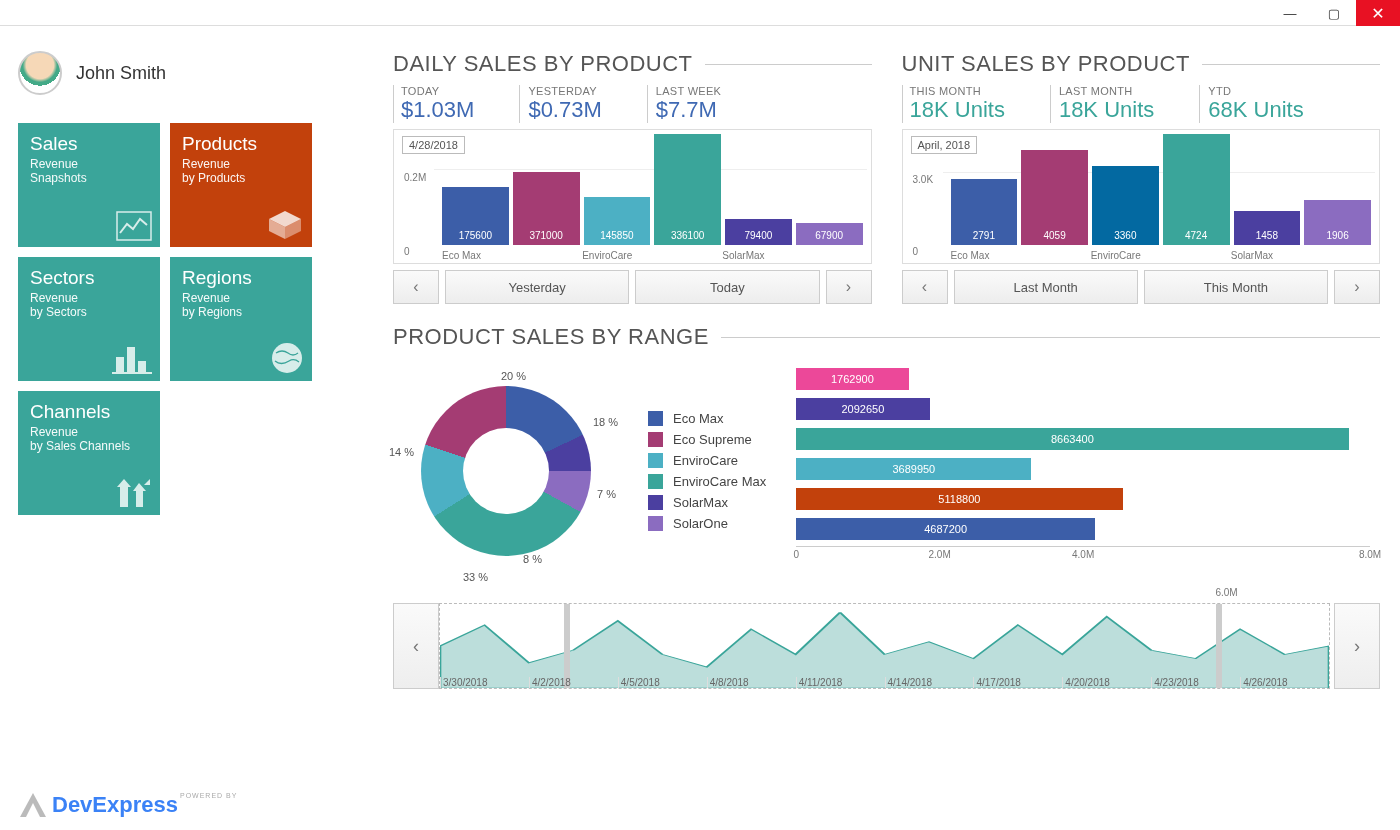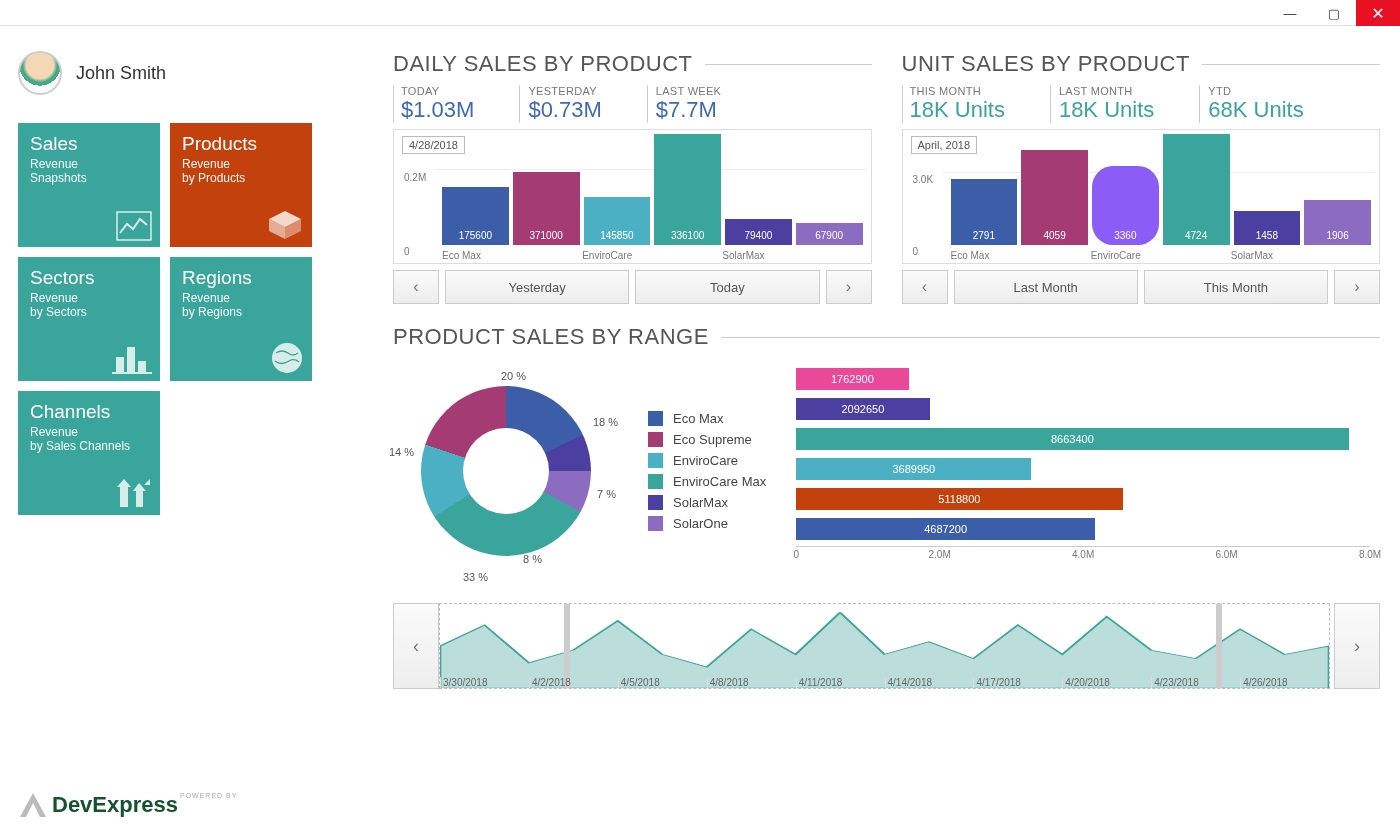--- a/index.html
+++ b/index.html
@@ -145,21 +145,21 @@
   .rs-dates { position: absolute; left: 0; right: 0; bottom: 0; display: flex; font-size: 10px; color: #666; }
   .rs-dates div { flex: 1; text-align: left; border-left: 1px solid #ddd; padding-left: 2px; }
   .rs-handle {
     position: absolute; top: 0; bottom: 0; width: 6px; background: #ccc;
   }
   
   .footer {
     position: absolute; left: 20px; bottom: 12px;
     display: flex; align-items: center; color: #999; font-size: 11px;
   }
-  .footer .brand { font-size: 22px; font-weight: 600; color: #14532d; margin-left: 6px; }
+  .footer .brand { font-size: 22px; font-weight: 600; color: #3b82f6; margin-left: 6px; }
   .footer .pb { font-size: 7px; color: #aaa; letter-spacing: 1px; position: relative; top: -10px; left: 2px; }
   :root {
     --c0: #3c5ea8; 
     --c1: #a43c73; 
     --c2: #4cb0c4; 
     --c3: #3aa59a; 
     --c4: #4b3fa0; 
     --c5: #8b6cc0; 
   }
 </style>
@@ -316,21 +316,21 @@
           <div class="y-tick" style="bottom:63%;">3.0K</div>
           <div class="y-tick" style="bottom:12px;">0</div>
           <div class="y-grid" style="bottom:68%"></div>
           <div class="bar-area" id="unit-bars">
               <div class="bar" style="background: rgb(60, 94, 168); height: 59.0813%;">
                 <span>2791</span>
               </div>
               <div class="bar" style="background: rgb(164, 60, 115); height: 85.9229%;">
                 <span>4059</span>
               </div>
-              <div class="bar" style="background: #8b5cf6; height: 71.1262%; border-radius: 21px;">
+              <div class="bar" style="background: #0369a1; height: 71.1262%;">
                 <span>3360</span>
               </div>
               <div class="bar" style="background: rgb(58, 165, 154); height: 100%;">
                 <span>4724</span>
               </div>
               <div class="bar" style="background: rgb(75, 63, 160); height: 30.8637%;">
                 <span>1458</span>
               </div>
               <div class="bar" style="background: rgb(139, 108, 192); height: 40.3472%;">
                 <span>1906</span>
@@ -406,21 +406,21 @@
               <div class="hbar" style="background: #c2410c; width: 56.8756%;">5118800</div>
             </div>
             <div class="hbar-row">
               <div class="hbar" style="background: rgb(60, 94, 168); width: 52.08%;">4687200</div>
             </div>
           </div>
         <div class="axis" id="hbar-axis">
             <div style="left: 0%;">0</div>
             <div style="left: 25%;">2.0M</div>
             <div style="left: 50%;">4.0M</div>
-            <div style="left: 75%;">6.0M</div>
+            <div style="left: 75%; margin-top: 38px;">6.0M</div>
             <div style="left: 100%;">8.0M</div>
           </div>
       </div>
     </div>
 
     <div class="range-selector">
       <div class="rs-arrow">‹</div>
       <div class="rs-body">
         <svg width="100%" height="100%" preserveAspectRatio="none" viewBox="0 0 100 40">
           <polygon fill="#bcdedb" stroke="#3aa59a" stroke-width="0.3" points="0,20 5,10 10,28 15,22 20,8 25,24 30,30 35,12 40,24 45,4 50,24 55,18 60,26 65,10 70,24 75,6 80,22 85,26 90,12 95,24 100,20 100,40 0,40"></polygon>

